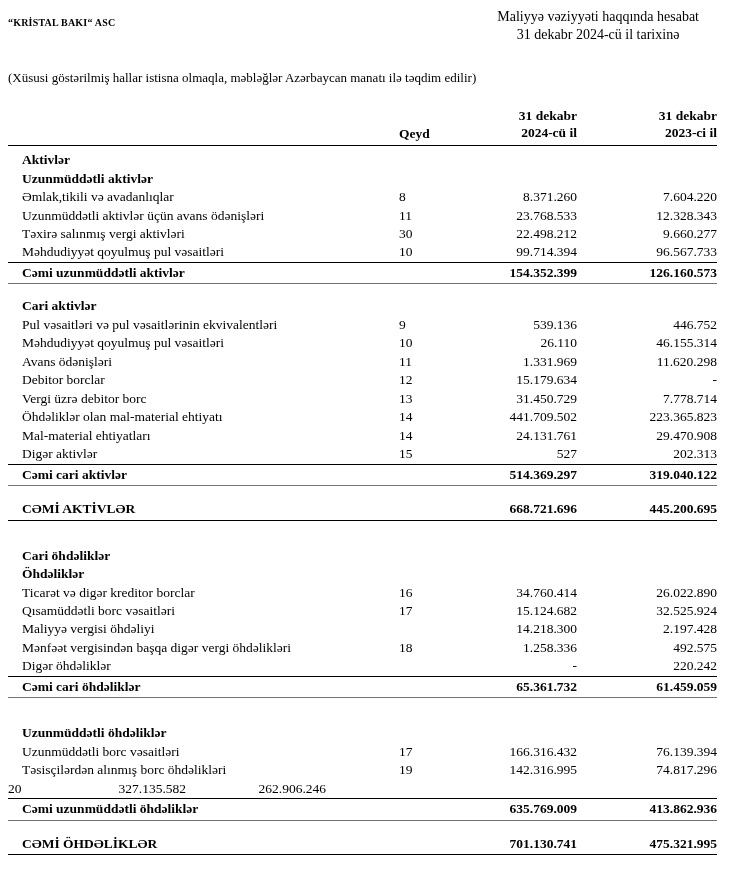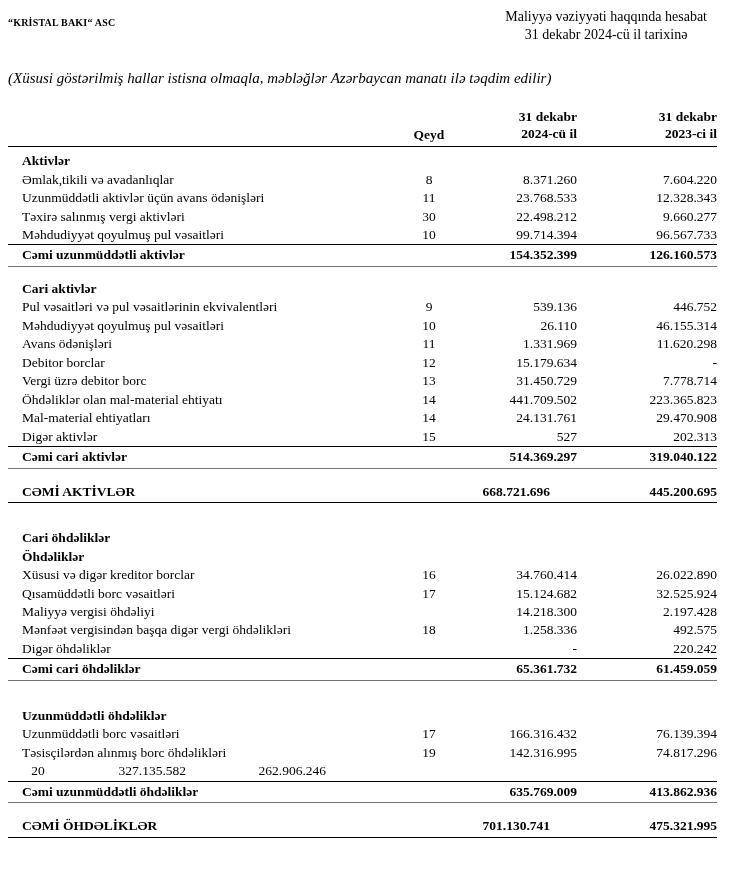--- a/index.html
+++ b/index.html
@@ -6,51 +6,50 @@
   html, body { margin: 0; padding: 0; background: #ffffff; }
   body { font-family: "Liberation Serif", serif; color: #000; }
   .page {
     width: 737px;
     min-height: 875px;
     padding: 8px 10px 12px 8px;
     background: #fff;
   }
   .doc-header { display: flex; justify-content: space-between; align-items: flex-start; }
   .company { font-weight: bold; font-size: 10px; padding-top: 9px; letter-spacing: 0.2px; }
-  .report-title { text-align: center; font-size: 14px; line-height: 1.3; margin-right: 20px; }
-  .note-line { font-style: italic; font-size: 15px; margin-top: 26px; }
+  .report-title { text-align: center; font-size: 14px; line-height: 1.3; margin-right: 28px; }
+  .note-line { font-size: 13px; margin-top: 26px; }
 
   .fin-table { margin-top: 22px; padding-right: 10px; font-size: 13.5px; }
   .thead {
     display: flex; align-items: flex-end;
     border-bottom: 1px solid #000;
     padding-bottom: 3px;
     font-weight: bold;
   }
   .thead .two-line { line-height: 1.25; }
   .tbody { margin-top: 5px; }
 
   .trow { display: flex; align-items: flex-end; min-height: 17px; line-height: 1.22; padding: 1px 0; }
   .c-label { flex: 1; padding-right: 4px; margin-left: 14px; }
-  .c-note  { width: 60px;  text-align: center; }
+  .c-note  { width: 60px;  }
   .c-v1    { width: 118px; text-align: right; }
   .c-v2    { width: 140px; text-align: right; }
 
   .trow.section { font-weight: bold; }
   .trow.total {
     font-weight: bold;
     border-top: 1px solid #000;
     border-bottom: 1px solid #737373;
     padding: 2px 0;
   }
   .trow.grand {
     font-weight: bold;
     border-bottom: 1px solid #000;
     padding: 2px 0;
-    gap: 27px;
   }
   .trow.spacer { min-height: 0; padding: 0; }
   .trow.spacer.sm { height: 13px; }
   .trow.spacer.lg { height: 26px; }
 </style>
 </head>
 <body>
 
 <div class="page">
 
@@ -79,20 +78,26 @@
       </div>
     </div>
 
     <div class="tbody">
         <div class="trow section">
           <div class="c-label">Aktivlər</div>
           <div class="c-note"></div>
           <div class="c-v1"></div>
           <div class="c-v2"></div>
         </div>
+        <div class="trow section">
+          <div class="c-label">Uzunmüddətli aktivlər</div>
+          <div class="c-note"></div>
+          <div class="c-v1"></div>
+          <div class="c-v2"></div>
+        </div>
         <div class="trow item">
           <div class="c-label">Əmlak,tikili və avadanlıqlar</div>
           <div class="c-note">8</div>
           <div class="c-v1">8.371.260</div>
           <div class="c-v2">7.604.220</div>
         </div>
         <div class="trow item">
           <div class="c-label">Uzunmüddətli aktivlər üçün avans ödənişləri</div>
           <div class="c-note">11</div>
           <div class="c-v1">23.768.533</div>
@@ -191,21 +196,21 @@
           <div class="c-v1"></div>
           <div class="c-v2"></div>
         </div>
         <div class="trow section">
           <div class="c-label">Öhdəliklər</div>
           <div class="c-note"></div>
           <div class="c-v1"></div>
           <div class="c-v2"></div>
         </div>
         <div class="trow item">
-          <div class="c-label">Xüsusi və digər kreditor borclar</div>
+          <div class="c-label">Ticarət və digər kreditor borclar</div>
           <div class="c-note">16</div>
           <div class="c-v1">34.760.414</div>
           <div class="c-v2">26.022.890</div>
         </div>
         <div class="trow item">
           <div class="c-label">Qısamüddətli borc vəsaitləri</div>
           <div class="c-note">17</div>
           <div class="c-v1">15.124.682</div>
           <div class="c-v2">32.525.924</div>
         </div>

